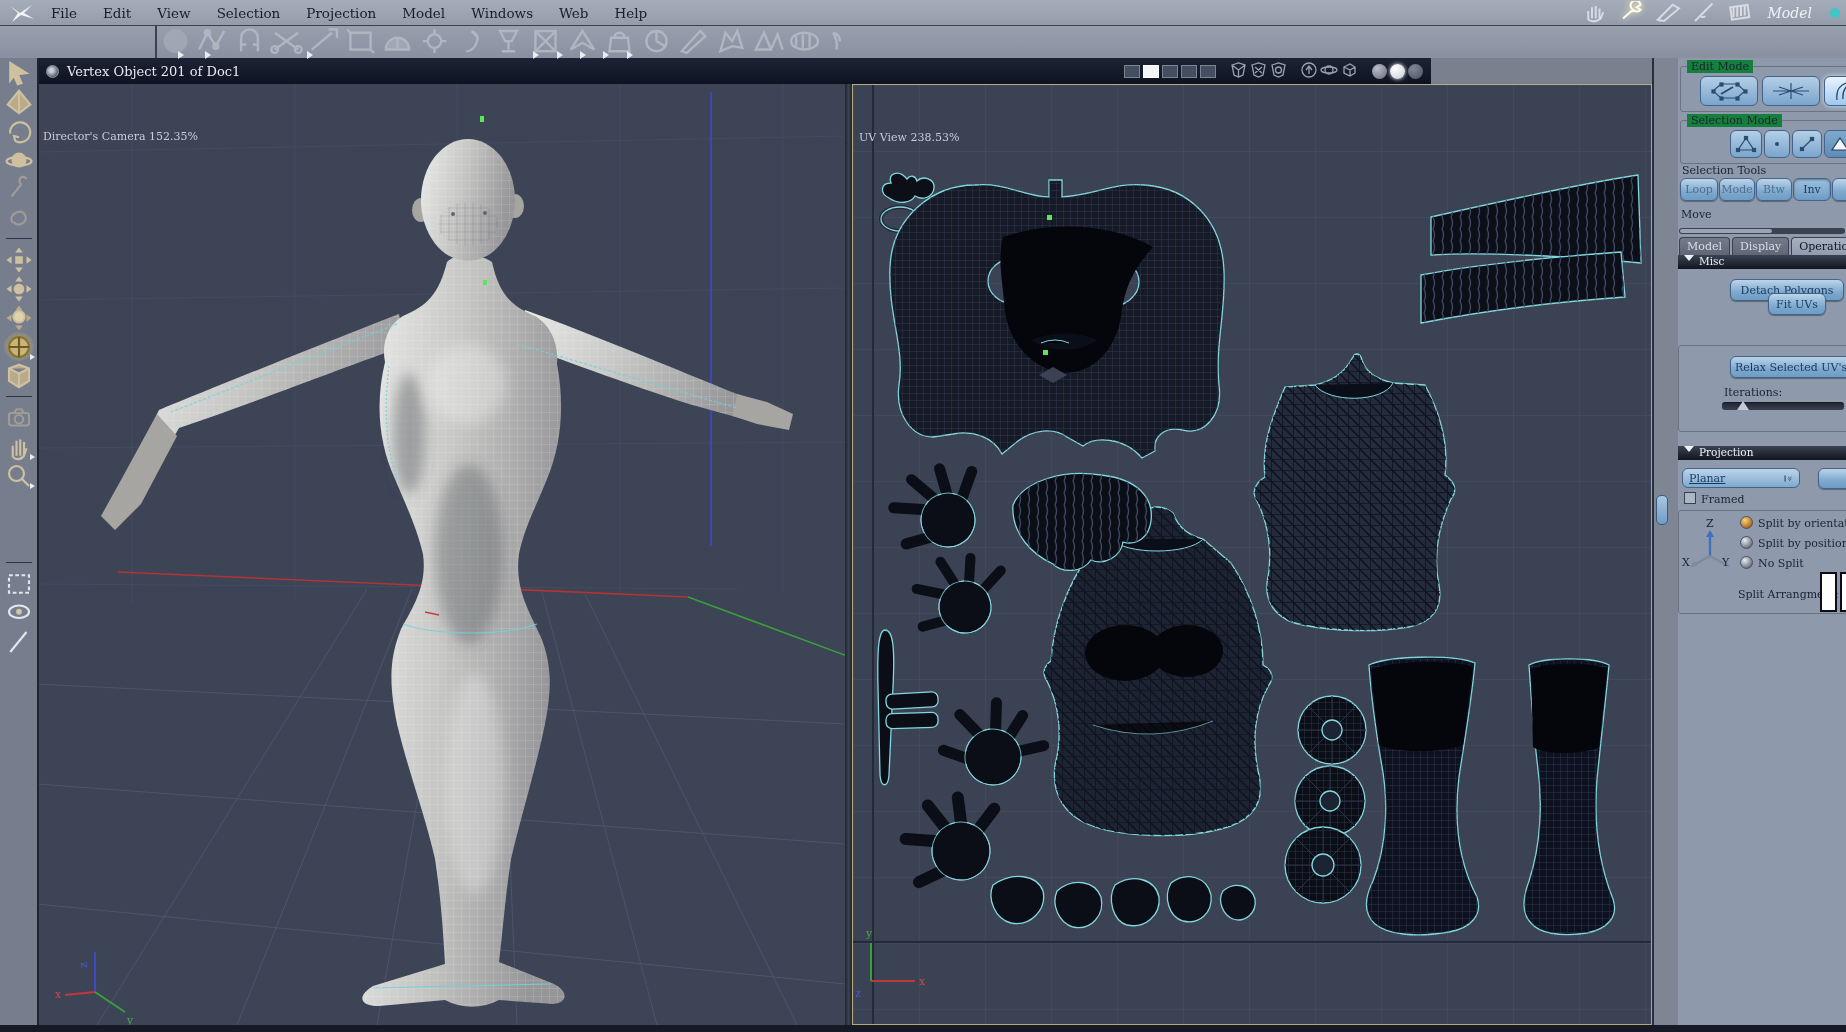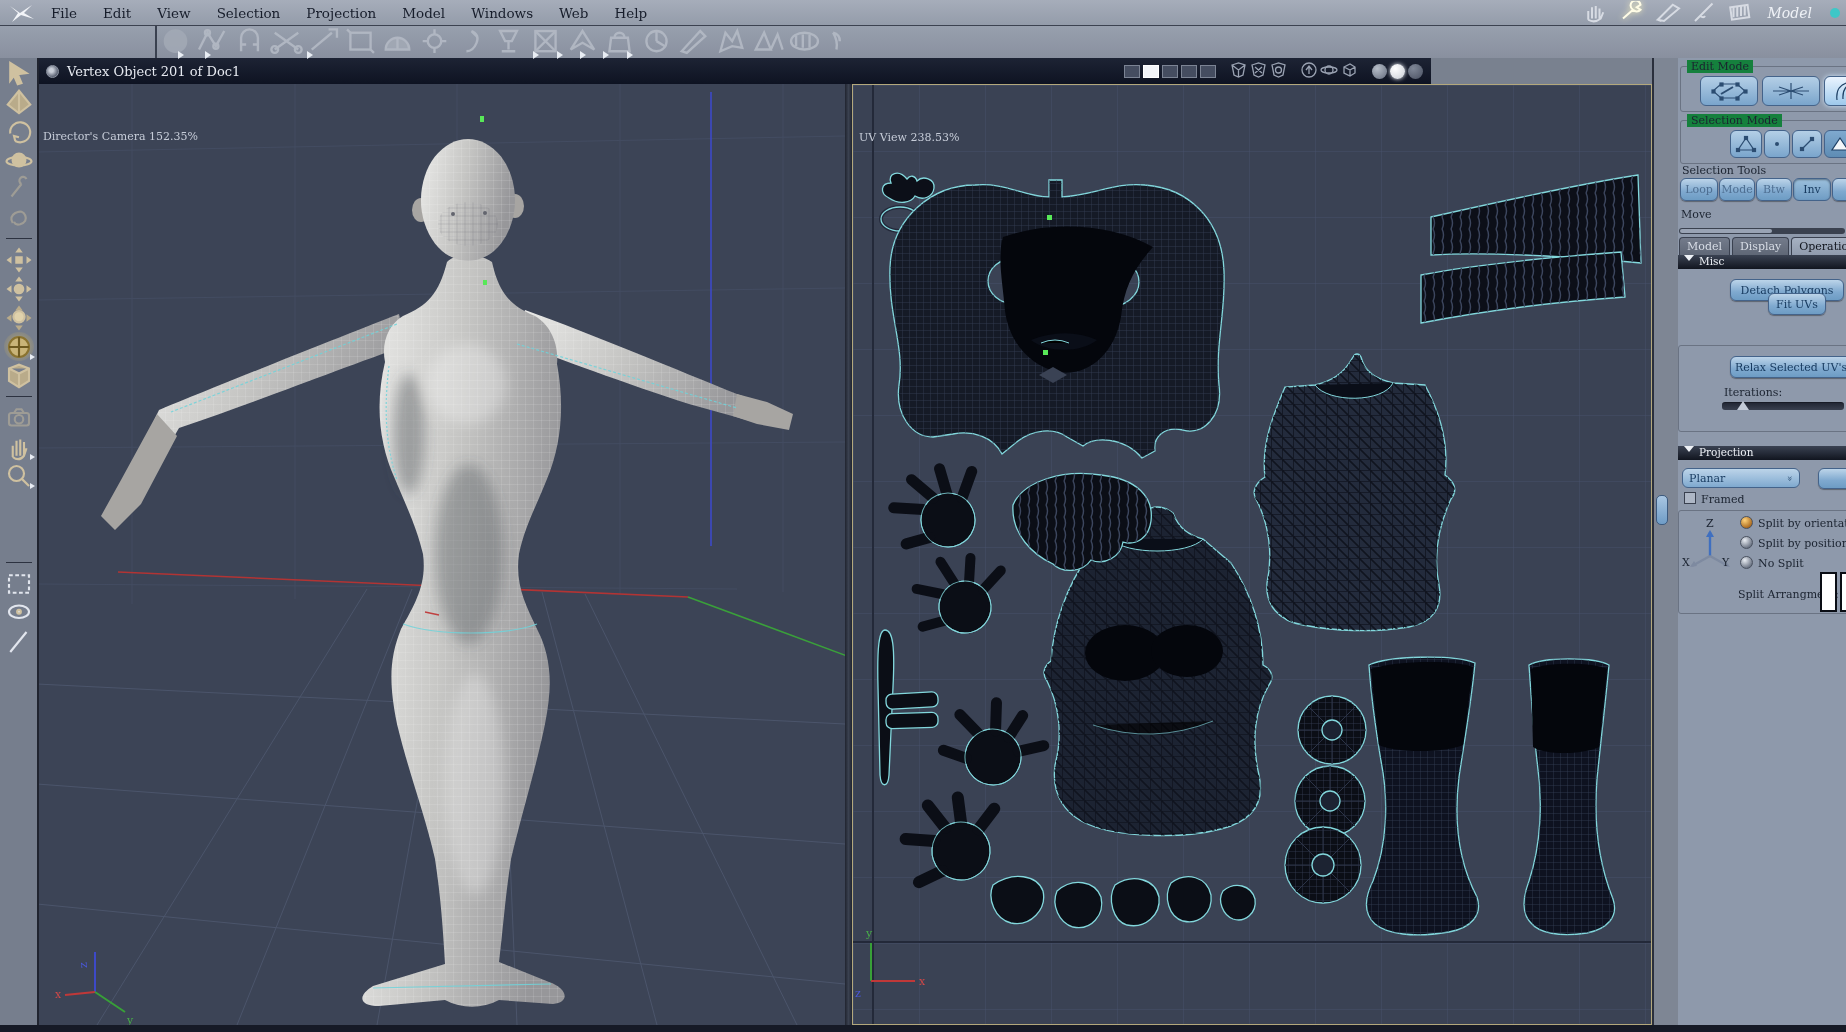--- a/index.html
+++ b/index.html
@@ -83,21 +83,21 @@
   .sechdr{position:absolute;left:0;width:168px;height:14px;background:linear-gradient(#3a4252,#11151f);
     color:#eef1f6;font-size:10.5px;display:flex;align-items:flex-start;}
   .sechdr .tri{width:0;height:0;border-left:5px solid transparent;border-right:5px solid transparent;
     border-top:6px solid #eef1f6;margin:0 5px 0 6px;}
   .slider{position:absolute;height:7px;background:linear-gradient(#222735,#39404f);border-radius:3px;
     border-top:1px solid #171b26;}
   .slider .thumb{position:absolute;left:12%;top:-2px;width:0;height:0;
     border-left:6px solid transparent;border-right:6px solid transparent;border-bottom:9px solid #c3cbd8;}
   .dropdown{position:absolute;display:flex;align-items:center;justify-content:space-between;
     padding:0 6px;border-radius:6px;background:linear-gradient(#bcd4e9,#7fa9cf);
-    border:1px solid #44638a;color:#16395e;font-size:11px;}
+    border:1px solid #44638a;color:#16395e;font-size:11px;text-decoration:underline;}
   .chev{font-size:10px;color:#2c4d72;transform:rotate(90deg);}
   .checkbox{width:10px;height:10px;border:1px solid #39404f;background:#aeb7c6;display:inline-block;
     vertical-align:-1px;margin-right:5px;}
   .radio{width:11px;height:11px;border-radius:50%;display:inline-block;vertical-align:-2px;margin-right:5px;
     background:radial-gradient(circle at 35% 30%,#e8ecf2,#6a7383 75%);border:1px solid #4a5260;}
   .radio.sel{background:radial-gradient(circle at 35% 30%,#ffd27a,#a8681e 75%);}
   .radrow{position:absolute;white-space:nowrap;font-size:11px;}
   .swatches{position:absolute;display:flex;gap:3px;}
   .swatches .sw{width:13px;height:36px;background:#fff;border:2px solid #0a0d14;}
   

